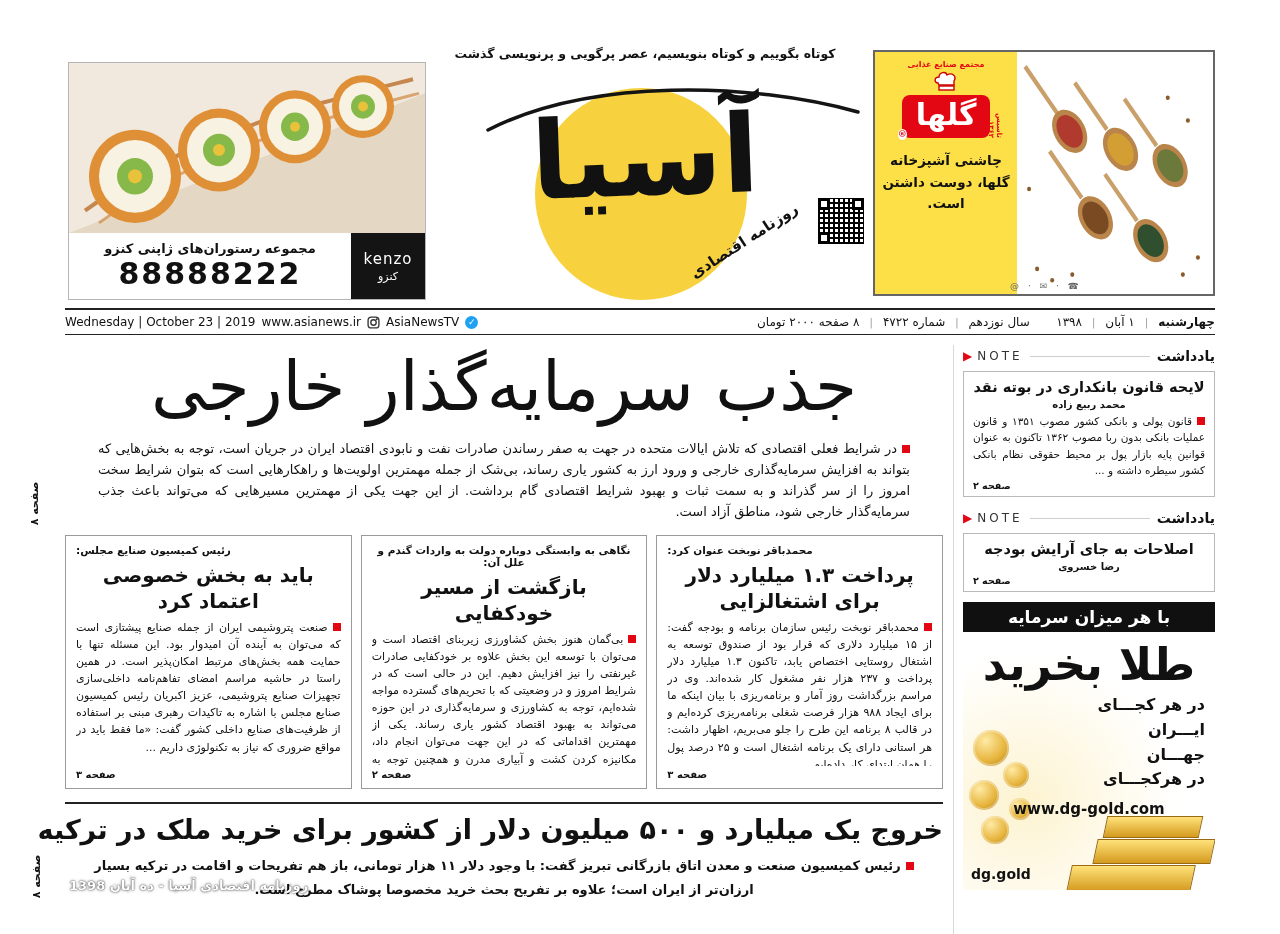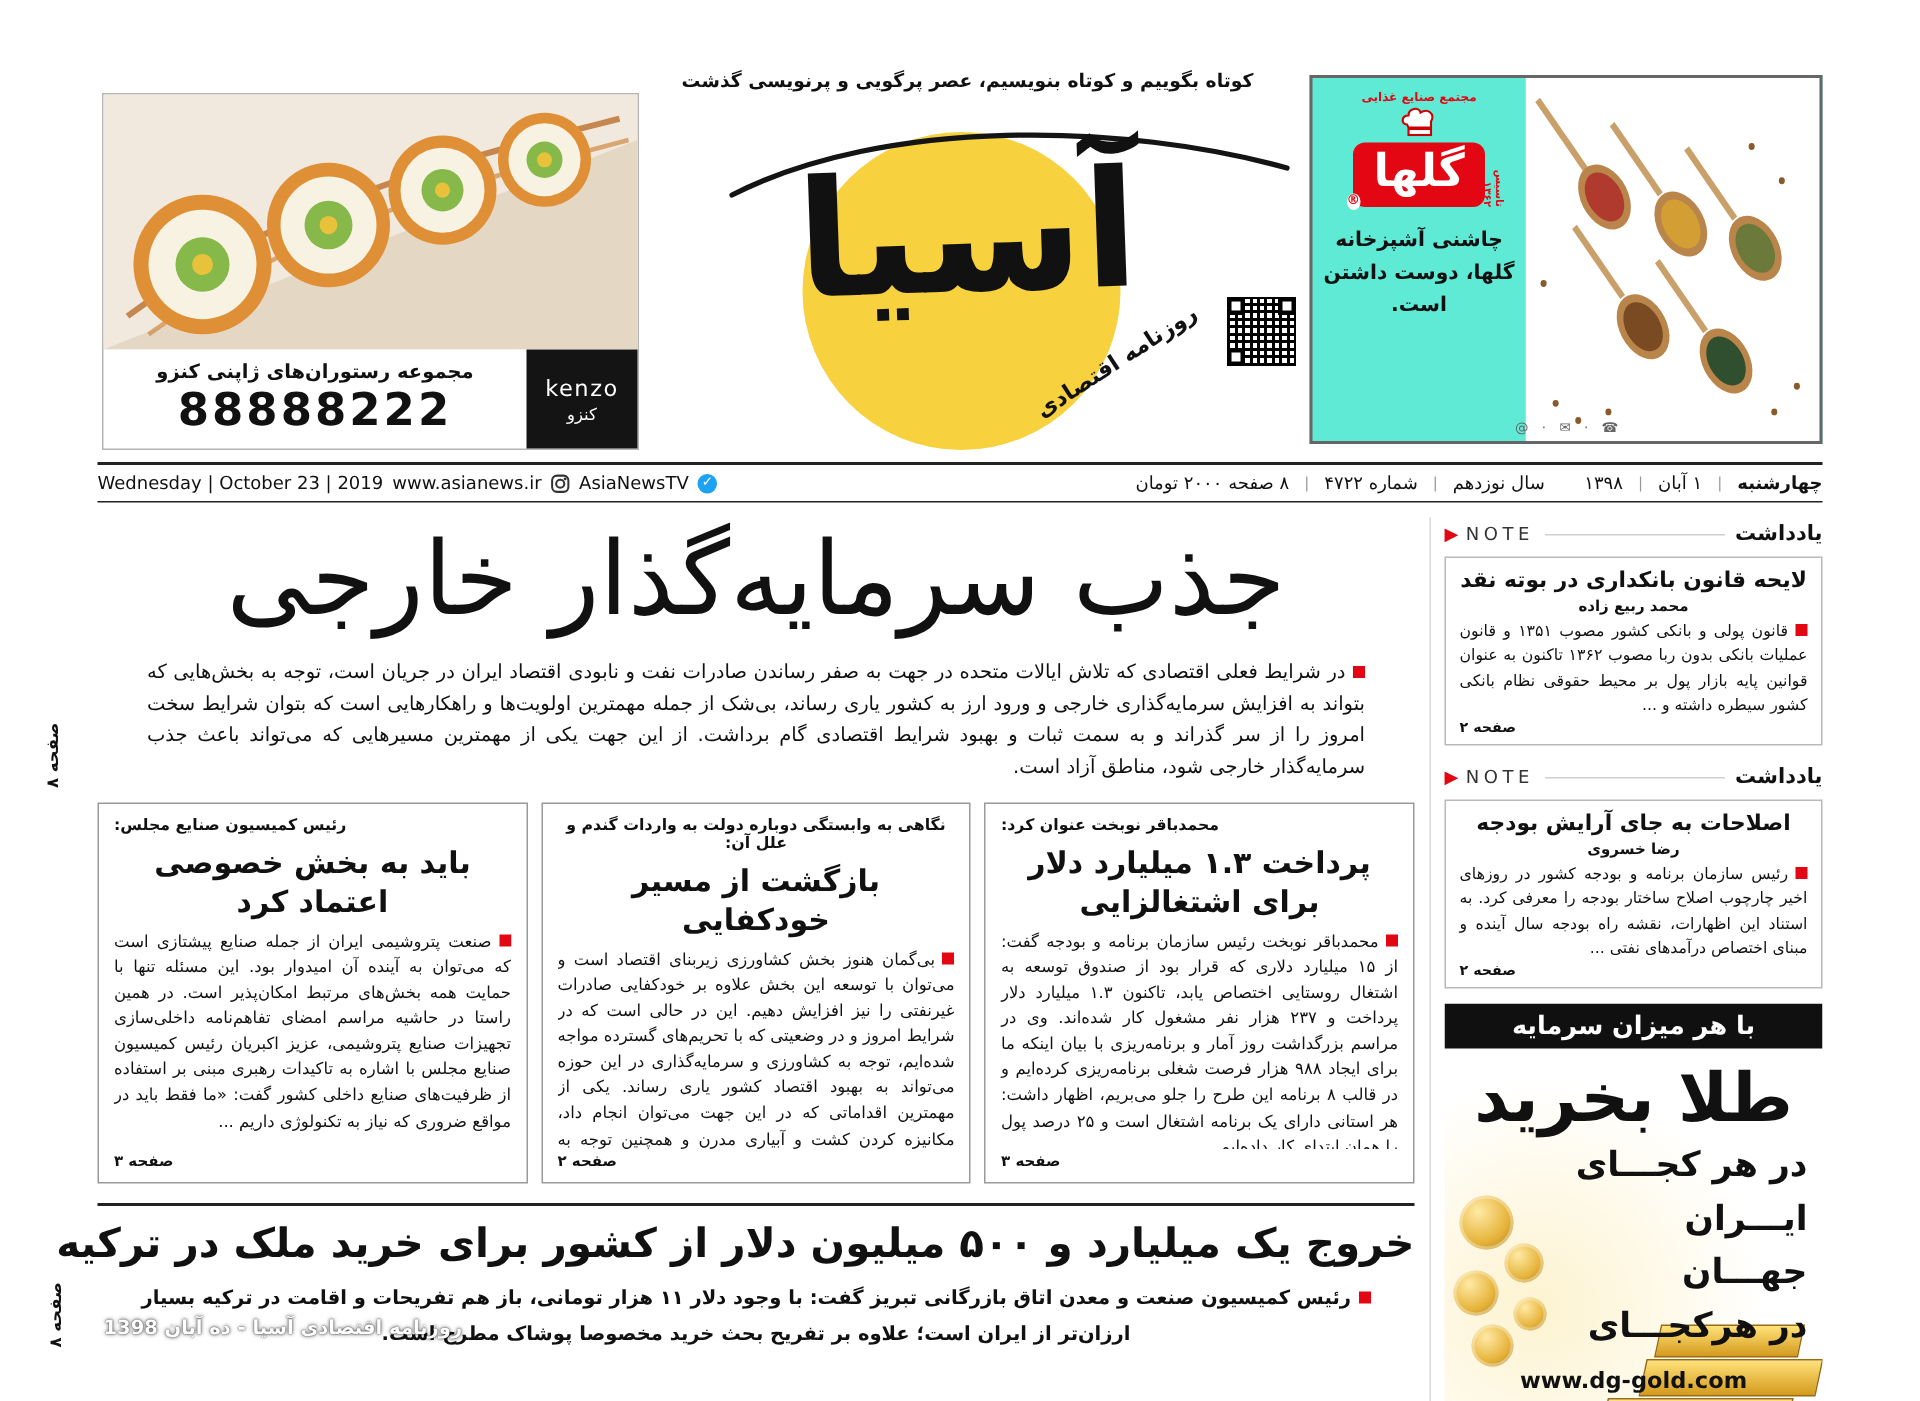--- a/index.html
+++ b/index.html
@@ -25,21 +25,21 @@
   .sun { position:absolute; left:105px; top:42px; width:212px; height:212px; border-radius:50%; background:#f7d13e; }
   .swoosh { position:absolute; left:0; top:26px; width:430px; height:70px; }
   .logo-fa { position:absolute; left:0; top:58px; width:430px; text-align:center; font-size:108px; font-weight:bold; line-height:1; transform:rotate(-2deg); }
   .logo-sub { position:absolute; left:252px; top:186px; transform:rotate(-33deg); font-size:15px; font-weight:bold; direction:rtl; }
   .qr { position:absolute; left:388px; top:152px; width:46px; height:46px; background:
         repeating-linear-gradient(0deg,#000 0 2px,transparent 2px 5px),
         repeating-linear-gradient(90deg,#000 0 2px,transparent 2px 5px); }
   .qr .f { position:absolute; width:12px; height:12px; border:3px solid #000; background:#fff; }
   .qr .f1 { left:0; top:0; } .qr .f2 { right:0; top:0; } .qr .f3 { left:0; bottom:0; }
 
-  .golha { position:absolute; right:65px; top:50px; width:342px; height:246px; border:2px solid #666; background:#5eead4; display:flex; direction:rtl; }
+  .golha { position:absolute; right:65px; top:50px; width:342px; height:246px; border:2px solid #666; background:#fde047; display:flex; direction:rtl; }
   .golha-photo { width:196px; height:100%; }
   .golha-left { flex:1; position:relative; display:flex; flex-direction:column; align-items:center; padding-top:8px; }
   .golha-industry { font-size:8px; color:#e30613; font-weight:bold; }
   .chef-hat { width:26px; height:22px; margin:2px 0; }
   .golha-logo { position:relative; background:#e30613; color:#fff; border-radius:8px; padding:2px 14px 5px; font-size:30px; font-weight:bold; line-height:1.2; }
   .golha-reg { position:absolute; left:-4px; bottom:-2px; font-size:9px; color:#e30613; background:#fff; border-radius:50%; }
   .golha-est { position:absolute; right:-13px; top:4px; writing-mode:vertical-rl; font-size:7px; color:#e30613; font-weight:bold; }
   .golha-slogan { font-size:13.5px; font-weight:bold; text-align:center; margin-top:12px; line-height:1.6; direction:rtl; }
   .golha-contact { position:absolute; bottom:3px; left:4px; width:334px; text-align:center; font-size:9px; color:#666; letter-spacing:3px; }
 
@@ -92,21 +92,21 @@
   .ntitle { font-size:14.5px; font-weight:bold; text-align:center; }
   .nauthor { font-size:10px; font-weight:bold; text-align:center; margin:4px 0 3px; }
   .nbody { font-size:10.5px; line-height:1.55; text-align:justify; }
   .npage { font-size:9.5px; font-weight:bold; text-align:left; margin-top:2px; }
 
   
   .goldad { position:relative; height:288px; margin-top:2px; overflow:hidden; direction:rtl;
             background:radial-gradient(circle at 25% 70%, #fdf3d0 0%, #fff 55%); }
   .gold-bar { background:#101010; color:#fff; text-align:center; font-size:17px; font-weight:bold; padding:5px 16px; }
   .gold-title { font-size:45px; font-weight:bold; text-align:center; margin:6px 0 2px; }
-  .gold-lines { text-align:right; padding-right:10px; font-size:23px; font-weight:bold; line-height:1.55; position:relative; z-index:2; }
+  .gold-lines { text-align:right; padding-right:10px; font-size:16px; font-weight:bold; line-height:1.55; position:relative; z-index:2; }
   .gold-url { font-size:15px; font-weight:bold; text-align:center; direction:ltr; margin-top:8px; position:relative; z-index:2; }
   .gold-ig { position:absolute; bottom:8px; left:8px; display:flex; align-items:center; gap:5px; direction:ltr; font-size:14px; font-weight:bold; z-index:3; }
   .coin { position:absolute; border-radius:50%; background:radial-gradient(circle at 35% 30%, #ffeaa5, #e6b33a 60%, #a87818); box-shadow:inset 0 0 0 2px rgba(255,255,255,.35); z-index:1; }
   .c1 { left:10px; top:128px; width:36px; height:36px; }
   .c2 { left:40px; top:160px; width:26px; height:26px; }
   .c3 { left:6px; top:178px; width:30px; height:30px; }
   .c4 { left:46px; top:196px; width:22px; height:22px; }
   .c5 { left:18px; top:214px; width:28px; height:28px; }
   .bar3d { position:absolute; background:linear-gradient(180deg,#ffe27a,#d49a1e); border:1px solid #9a6b12; transform:skewX(-12deg); z-index:1; }
   .b1 { right:14px; bottom:52px; width:96px; height:22px; }
@@ -308,21 +308,20 @@
 
     <div class="note-header">
       <span class="nh-fa">یادداشت</span>
       <span class="nh-line"></span>
       <span class="nh-en">NOTE</span>
       <span class="nh-arrow">▶</span>
     </div>
     <div class="note-box">
       <div class="ntitle">اصلاحات به جای آرایش بودجه</div>
       <div class="nauthor">رضا خسروی</div>
-      <p class="nbody"><span class="sq"></span><span>رئیس سازمان برنامه و بودجه کشور در روزهای اخیر چارچوب اصلاح ساختار بودجه را معرفی کرد. به استناد این اظهارات، نقشه راه بودجه سال آینده و مبنای اختصاص درآمدهای نفتی ...</span></p>
       <div class="npage">صفحه ۲</div>
     </div>
 
     <div class="goldad">
       <div class="gold-bar">با هر میزان سرمایه</div>
       <div class="gold-title">طلا بخرید</div>
       <div class="gold-lines">
         <div>در هر کجـــای</div>
         <div>ایـــران</div>
         <div>جهـــان</div>

